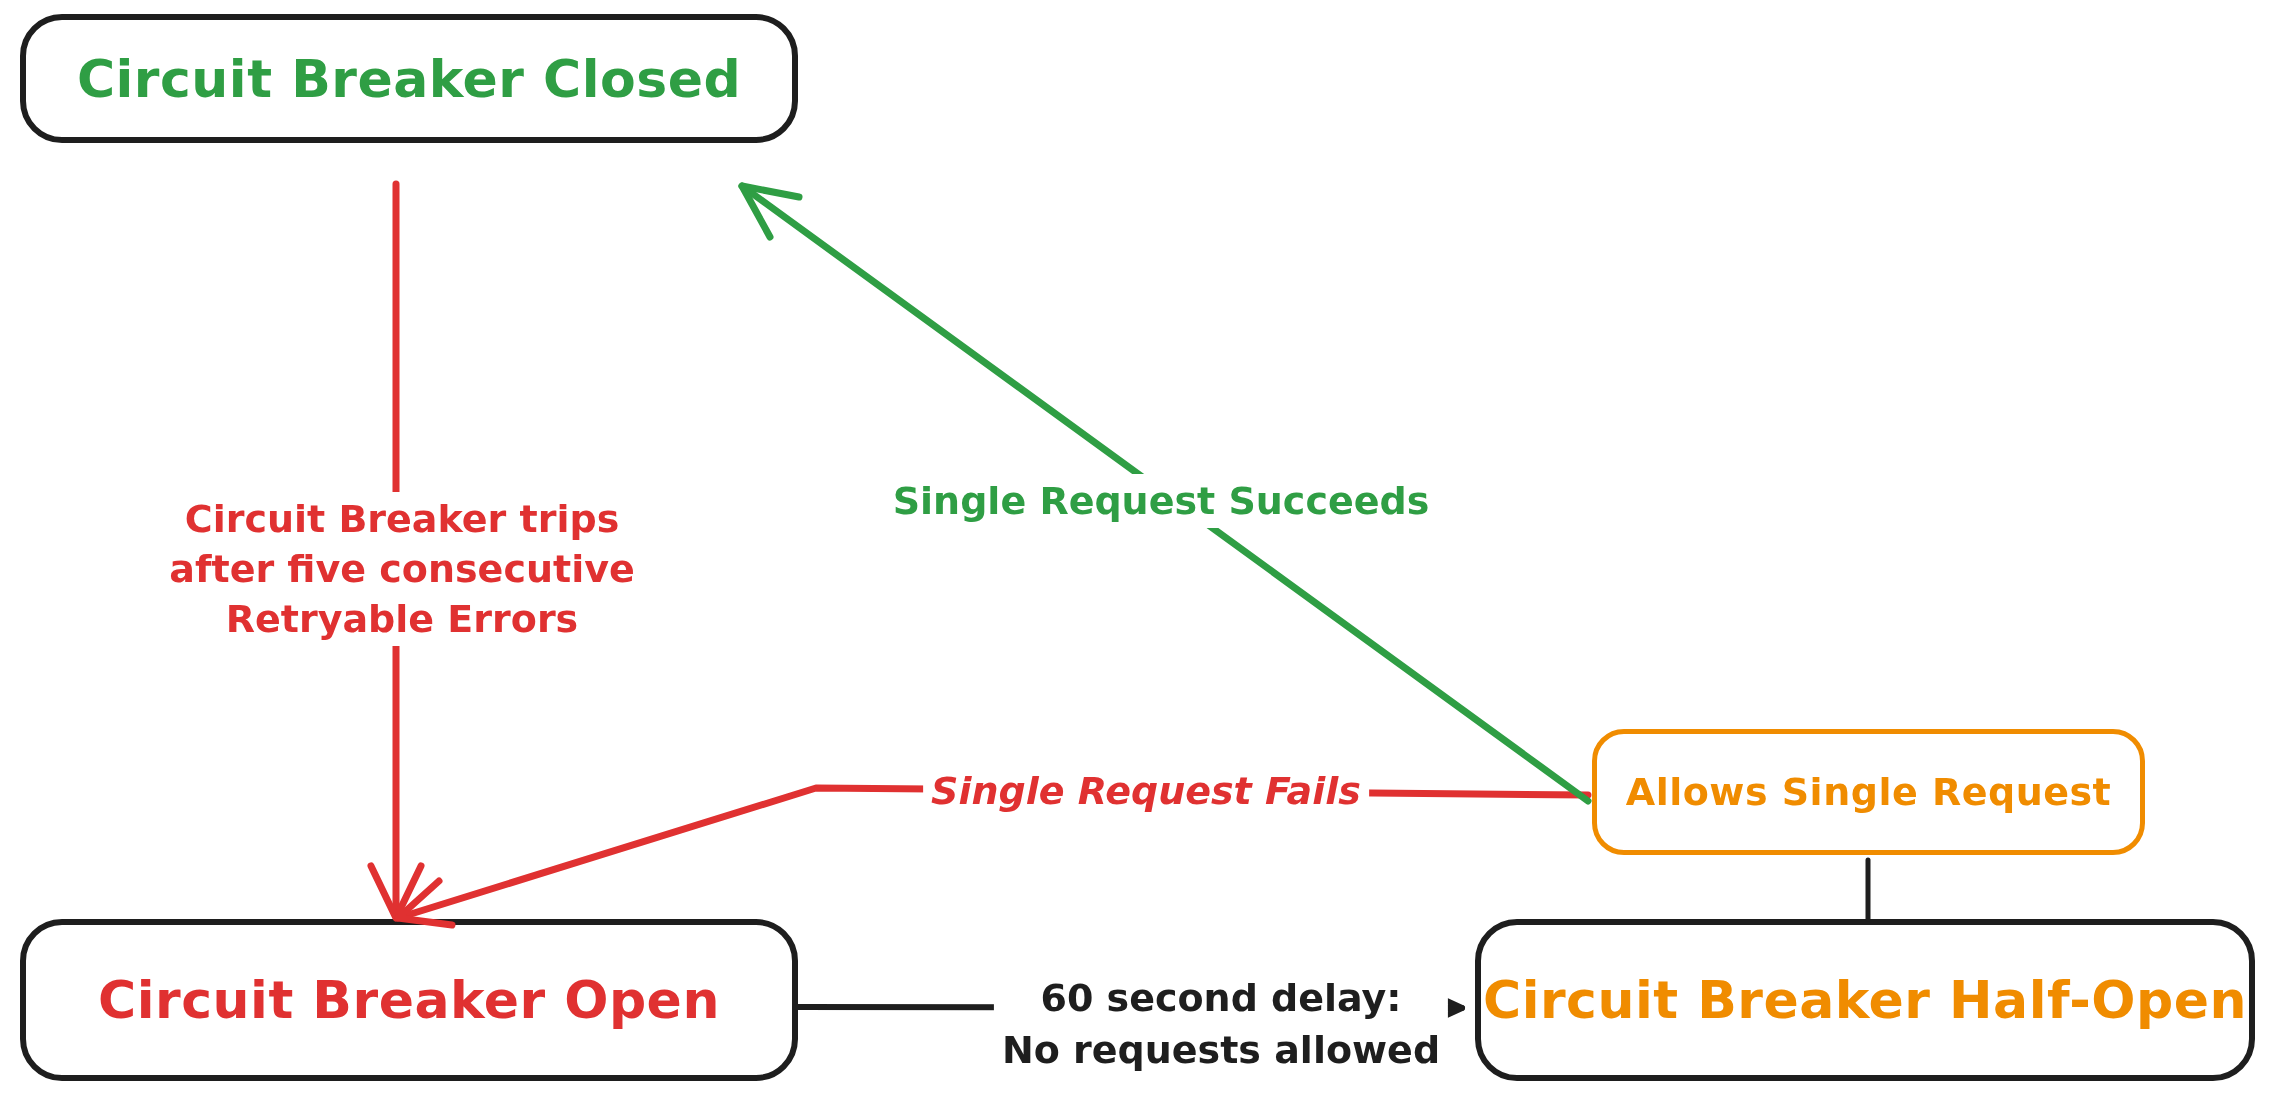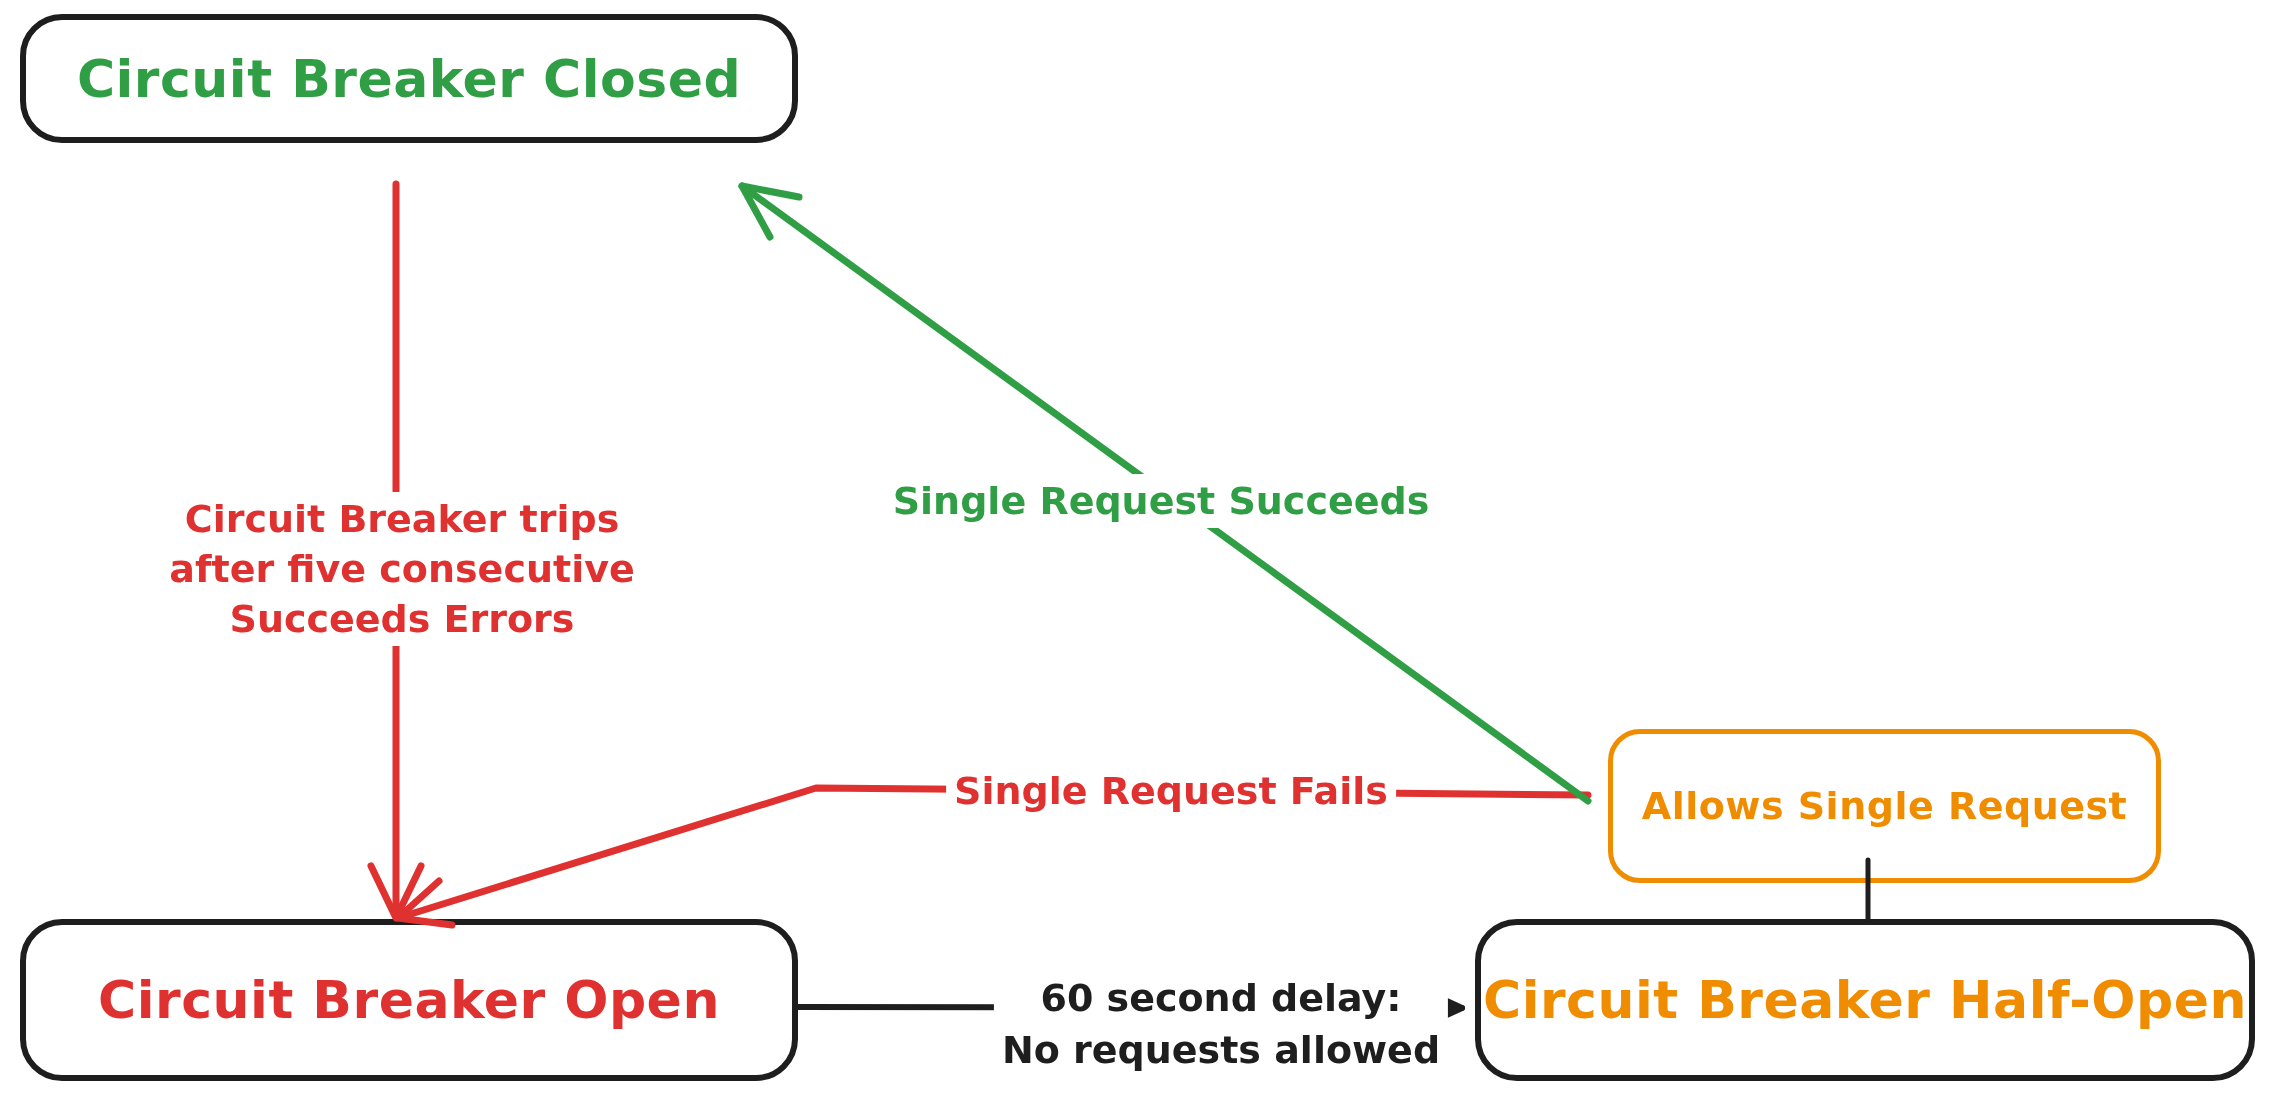--- a/index.html
+++ b/index.html
@@ -33,25 +33,24 @@
     box-sizing: border-box;
     font-weight: 700;
     font-size: 52px;
     letter-spacing: 0.5px;
     white-space: nowrap;
   }
   .node-closed   { left: 20px;   top: 14px;  width: 778px; height: 129px; }
   .node-open     { left: 20px;   top: 919px; width: 778px; height: 162px; }
   .node-half     { left: 1475px; top: 919px; width: 780px; height: 162px; }
   .node-allows {
-    left: 1592px; top: 729px; width: 553px; height: 154px;
+    left: 1592px; top: 729px; width: 553px; height: 126px;
     border: 5px solid #f08c00;
     border-radius: 32px;
     font-size: 38px;
-    margin-left: 16px;
   }
   .edge-label {
     position: absolute;
     z-index: 3;
     transform: translate(-50%, -50%);
     background: #ffffff;
     text-align: center;
     font-weight: 700;
     font-size: 38px;
     line-height: 50px;
@@ -98,25 +97,25 @@
 
     <path d="M795,1007 L1462,1008" stroke-width="6" stroke="#1e1e1e"></path>
     <path d="M1412,985 L1462,1008 L1412,1031" stroke-width="6" stroke="#1e1e1e"></path>
 
     <path d="M1868,860 L1868,919" stroke-width="5" stroke="#1e1e1e"></path>
   </svg>
 
   <div class="edge-label c-red" style="left:402px; top:552px;margin-top:17px;">
     <div>Circuit Breaker trips</div>
     <div>after five consecutive</div>
-    <div>Succeeds Errors</div>
+    <div>Retryable Errors</div>
   </div>
 
   <div class="edge-label c-green" style="left:1161px; top:501px;">Single Request Succeeds</div>
 
-  <div class="edge-label c-red" style="left:1171px; top:791px;">Single Request Fails</div>
+  <div class="edge-label c-red" style="left:1146px; top:791px;font-style:italic;">Single Request Fails</div>
 
   <div class="edge-label label-delay c-ink" style="left:1221px; top:1024px;">
     <div>60 second delay:</div>
     <div>No requests allowed</div>
   </div>
 
 </div>
 
 </body></html>

